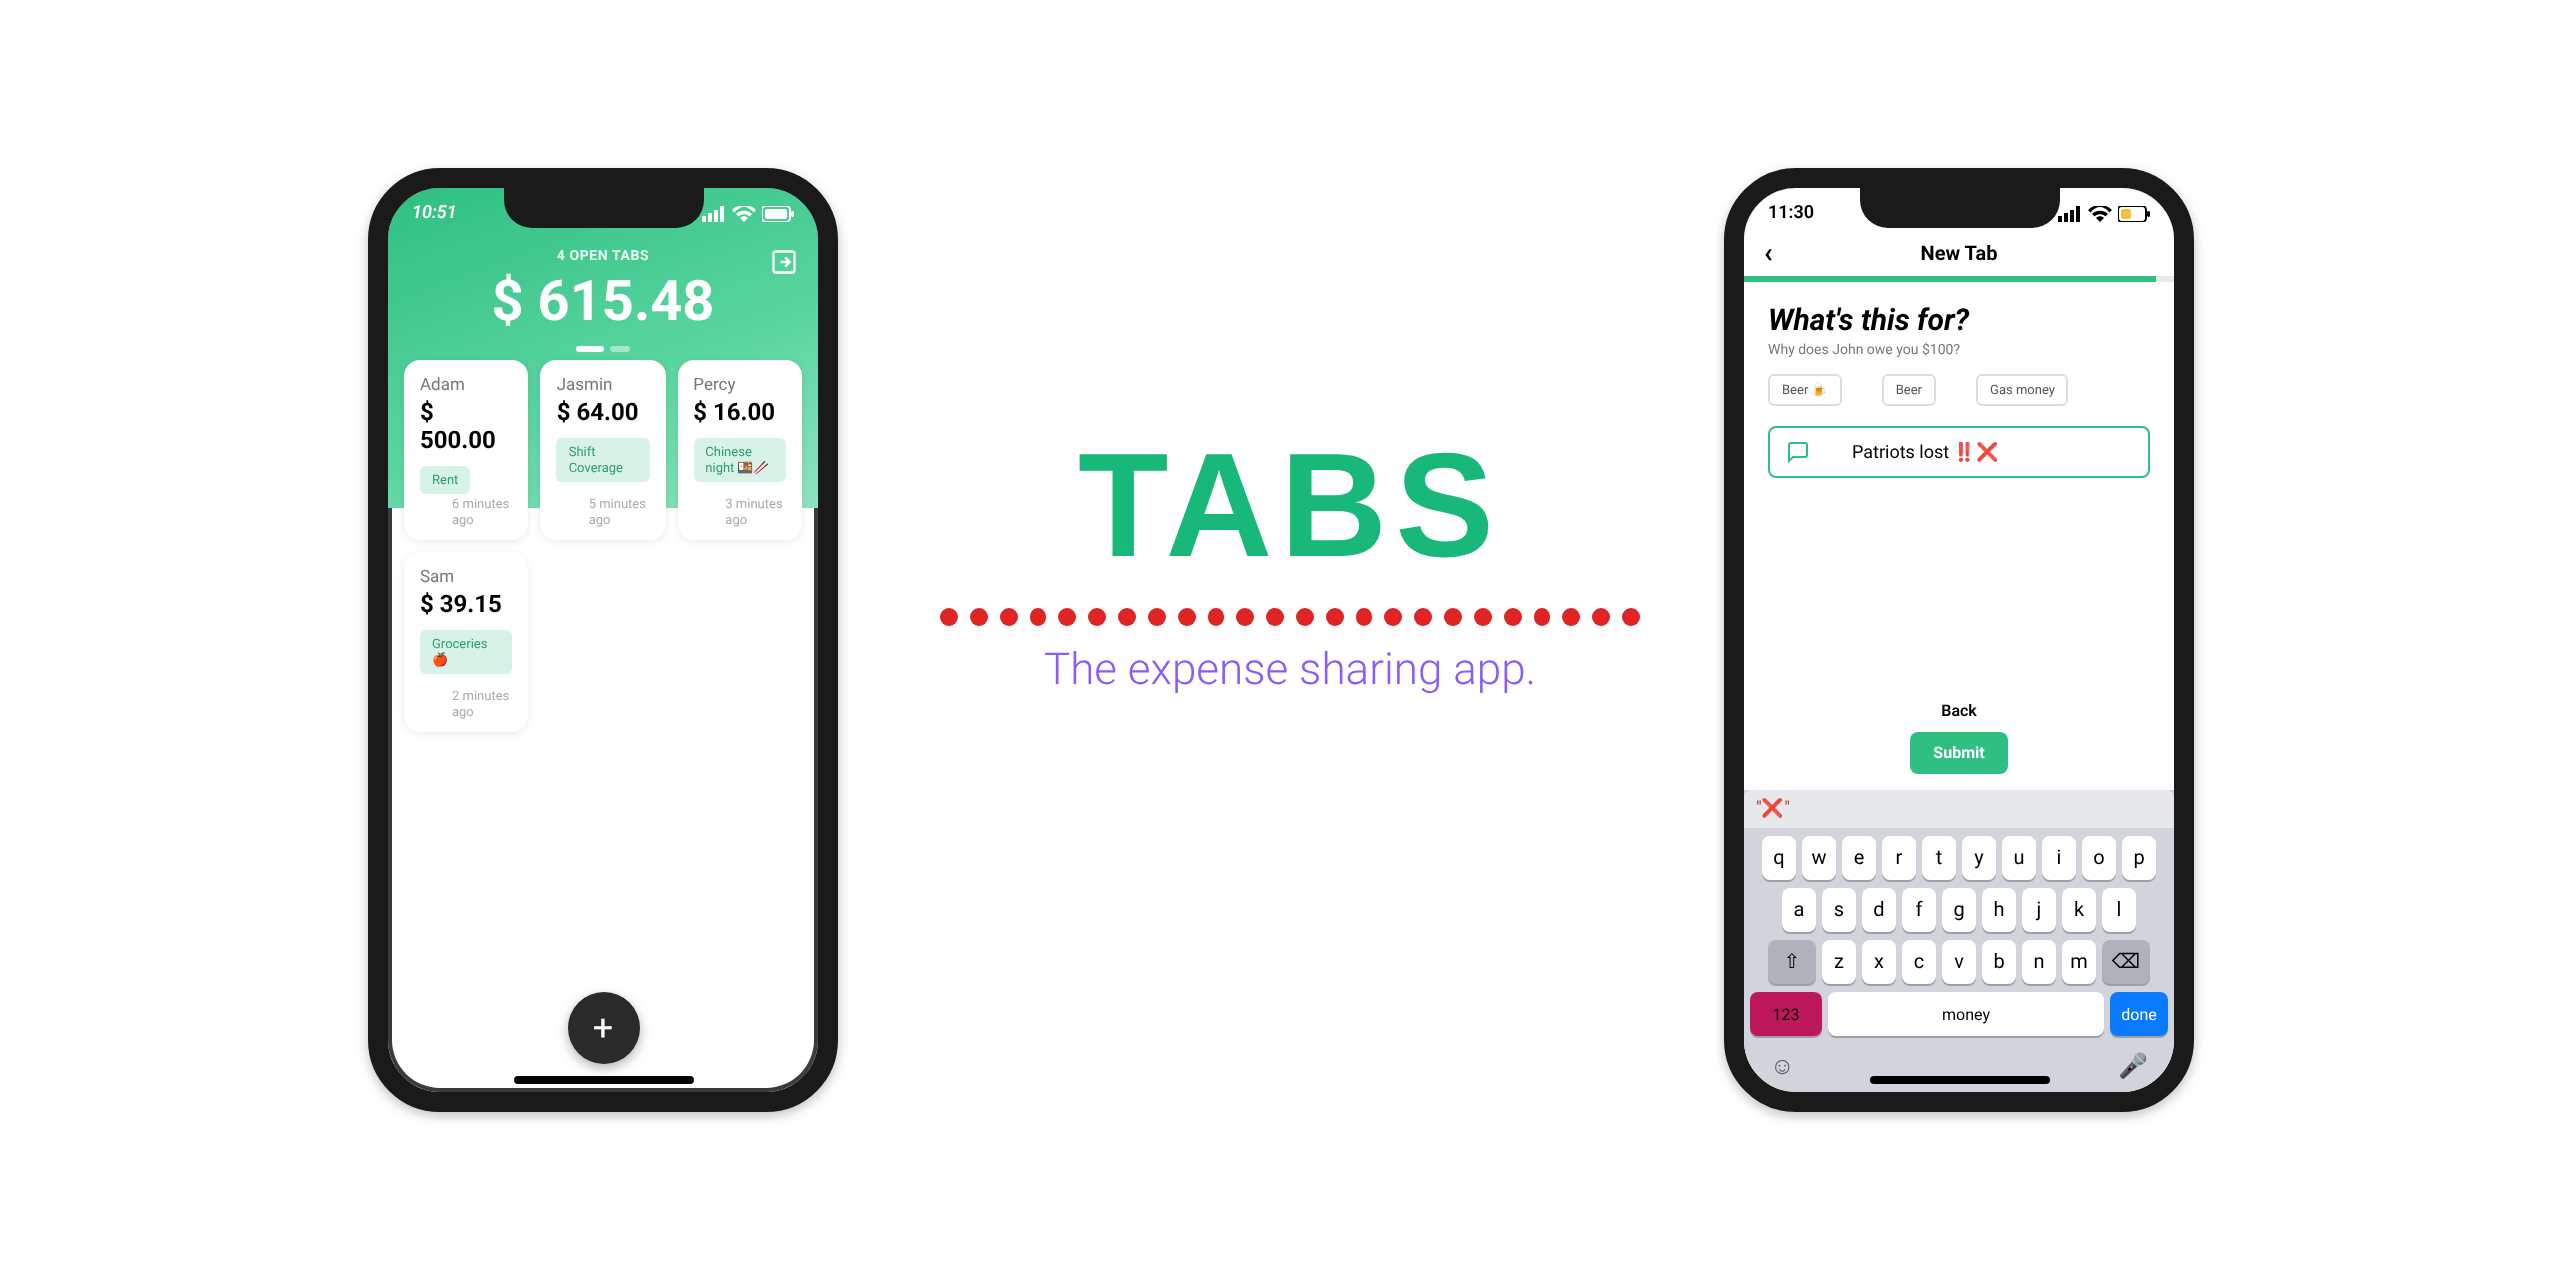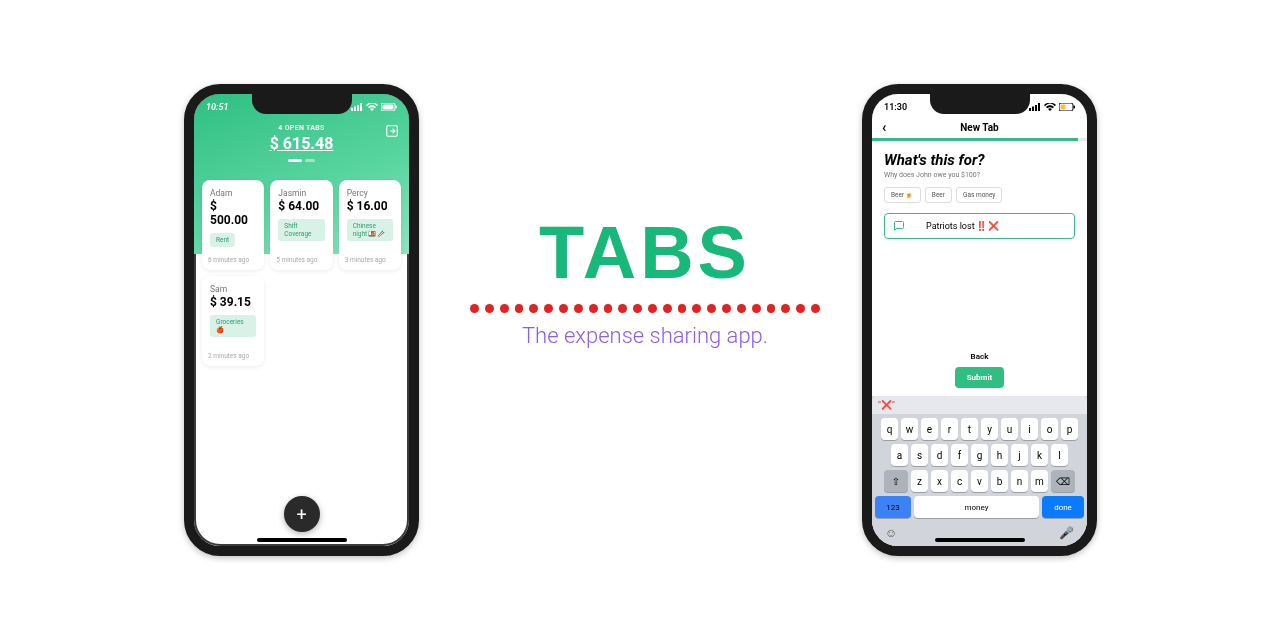--- a/index.html
+++ b/index.html
@@ -16,65 +16,65 @@
   
   .statusbar { position: absolute; top: 2px; left: 0; right: 0; height: 22px; display: flex; justify-content: space-between; align-items: center; padding: 0 12px; font-size: 9px; font-weight: 600; z-index: 40; }
   .statusbar.dark { color: #fff; font-style: italic; }
   .statusbar.light { color: #000; }
   .status-icons { display: flex; gap: 3px; align-items: center; }
   .status-icons svg { display: block; }
 
   
   .p1-header { background: linear-gradient(160deg,#2fbf83 0%,#5bd6a1 60%,#8fe3c0 100%); height: 160px; padding-top: 30px; text-align: center; color: #fff; position: relative; }
   .p1-header .open-tabs { font-size: 7px; font-weight: 700; letter-spacing: .3px; opacity: .9; }
-  .p1-header .total { font-size: 16px; font-weight: 700; margin-top: 2px; text-decoration: underline; }
+  .p1-header .total { font-size: 28px; font-weight: 700; margin-top: 2px; }
   .p1-header .dots { margin-top: 6px; display: flex; gap: 3px; justify-content: center; }
   .p1-header .dot { width: 10px; height: 3px; border-radius: 2px; background: rgba(255,255,255,.45); }
   .p1-header .dot.active { background: #fff; width: 14px; }
   .p1-header .action-icon { position: absolute; right: 10px; top: 30px; width: 14px; height: 14px; }
 
   .cards { position: absolute; top: 86px; left: 8px; right: 8px; display: grid; grid-template-columns: 1fr 1fr 1fr; gap: 6px; }
   .card { background: #fff; border-radius: 8px; padding: 8px 8px 6px; box-shadow: 0 1px 4px rgba(0,0,0,.08); min-height: 90px; position: relative; }
   .card .name { font-size: 8.5px; color: #777; }
   .card .amount { font-size: 12px; font-weight: 700; margin-top: 1px; }
   .card .tag { display: inline-block; margin-top: 6px; font-size: 6.5px; padding: 3px 6px; border-radius: 3px; background: #d9f2e7; color: #2a9e6f; }
-  .card .time { position: absolute; bottom: 6px; left: 6px; font-size: 6.5px; color: #aaa; margin-top: 46px; }
+  .card .time { position: absolute; bottom: 6px; left: 24px; font-size: 6.5px; color: #aaa; margin-top: 46px; }
 
   .fab { position: absolute; bottom: 14px; left: 50%; transform: translateX(-50%); width: 36px; height: 36px; border-radius: 50%; background: #2a2a2a; color: #fff; display: flex; align-items: center; justify-content: center; font-size: 18px; box-shadow: 0 2px 6px rgba(0,0,0,.3); }
 
   
   .p2-body { position: absolute; inset: 0; display: flex; flex-direction: column; background: #fff; }
   .p2-nav { height: 44px; padding-top: 22px; display: flex; align-items: center; justify-content: center; position: relative; }
   .p2-nav .back { position: absolute; left: 10px; font-size: 14px; font-weight: 700; }
   .p2-nav .title { font-size: 10px; font-weight: 700; }
   .p2-progress { height: 3px; background: #e9e9e9; }
   .p2-progress > div { height: 100%; width: 96%; background: #2fbf83; }
 
   .p2-form { padding: 10px 12px; }
   .p2-form h1 { font-size: 15px; font-weight: 700; font-style: italic; }
   .p2-form .sub { font-size: 7px; color: #777; margin-top: 2px; }
-  .chips { display: flex; gap: 4px; margin-top: 8px; }
+  .chips { display: flex; gap: 20px; margin-top: 8px; }
   .chip { font-size: 6.5px; padding: 3px 6px; border: 1px solid #ddd; border-radius: 3px; color: #555; }
   .reason { margin-top: 10px; border: 1.5px solid #2fbf83; border-radius: 4px; padding: 6px 8px; display: flex; align-items: center; gap: 21px; font-size: 9px; }
   .reason svg { flex: none; }
 
   .p2-actions { display: flex; justify-content: space-between; align-items: center; padding: 0 14px 8px; margin-top: auto; flex-direction: column; }
   .p2-actions .back-btn { font-size: 8px; font-weight: 600; padding: 6px 10px; }
   .p2-actions .submit-btn { font-size: 8px; font-weight: 700; padding: 6px 12px; border-radius: 4px; background: #2fbf83; color: #fff; }
 
   
   .kbd { background: #d1d4da; padding: 4px 3px 6px; }
   .kbd .suggest { background: #e6e8ec; border-radius: 4px 4px 0 0; padding: 4px 6px; font-size: 9px; color: #b33; text-align: left; margin: -4px -3px 4px; }
   .kbd-row { display: flex; gap: 3px; justify-content: center; margin-bottom: 4px; }
   .key { background: #fff; border-radius: 4px; box-shadow: 0 1px 0 rgba(0,0,0,.25); width: 17px; height: 22px; display: flex; align-items: center; justify-content: center; font-size: 10px; }
   .key.wide { width: 24px; background: #adb2bb; }
   .kbd-bottom { display: flex; gap: 3px; }
-  .kbd-bottom .k123 { width: 36px; background: #3b82f6; font-size: 8px; }
+  .kbd-bottom .k123 { width: 36px; background: #be185d; font-size: 8px; }
   .kbd-bottom .kspace { flex: 1; font-size: 8px; }
-  .kbd-bottom .kdone { width: 42px; background: #0a7aff; color: #fff; font-size: 8px; }
+  .kbd-bottom .kdone { width: 29px; background: #0a7aff; color: #fff; font-size: 8px; }
   .kbd-extra { display: flex; justify-content: space-between; padding: 4px 10px 0; font-size: 12px; color: #555; }
 
   
   .center { position: absolute; left: 470px; top: 216px; width: 350px; text-align: center; }
   .center .brand { font-family: Impact, 'Arial Black', sans-serif; font-size: 74px; font-weight: 900; letter-spacing: 4px; color: #18b77a; line-height: 1; }
   .center .dots-row { margin: 14px auto 10px; display: flex; gap: 6px; justify-content: center; }
   .center .dots-row span { width: 9px; height: 9px; border-radius: 50%; background: #e02424; }
   .center .tagline { font-size: 22px; color: #8b5cf6; font-weight: 300; }
 </style>
 </head>

